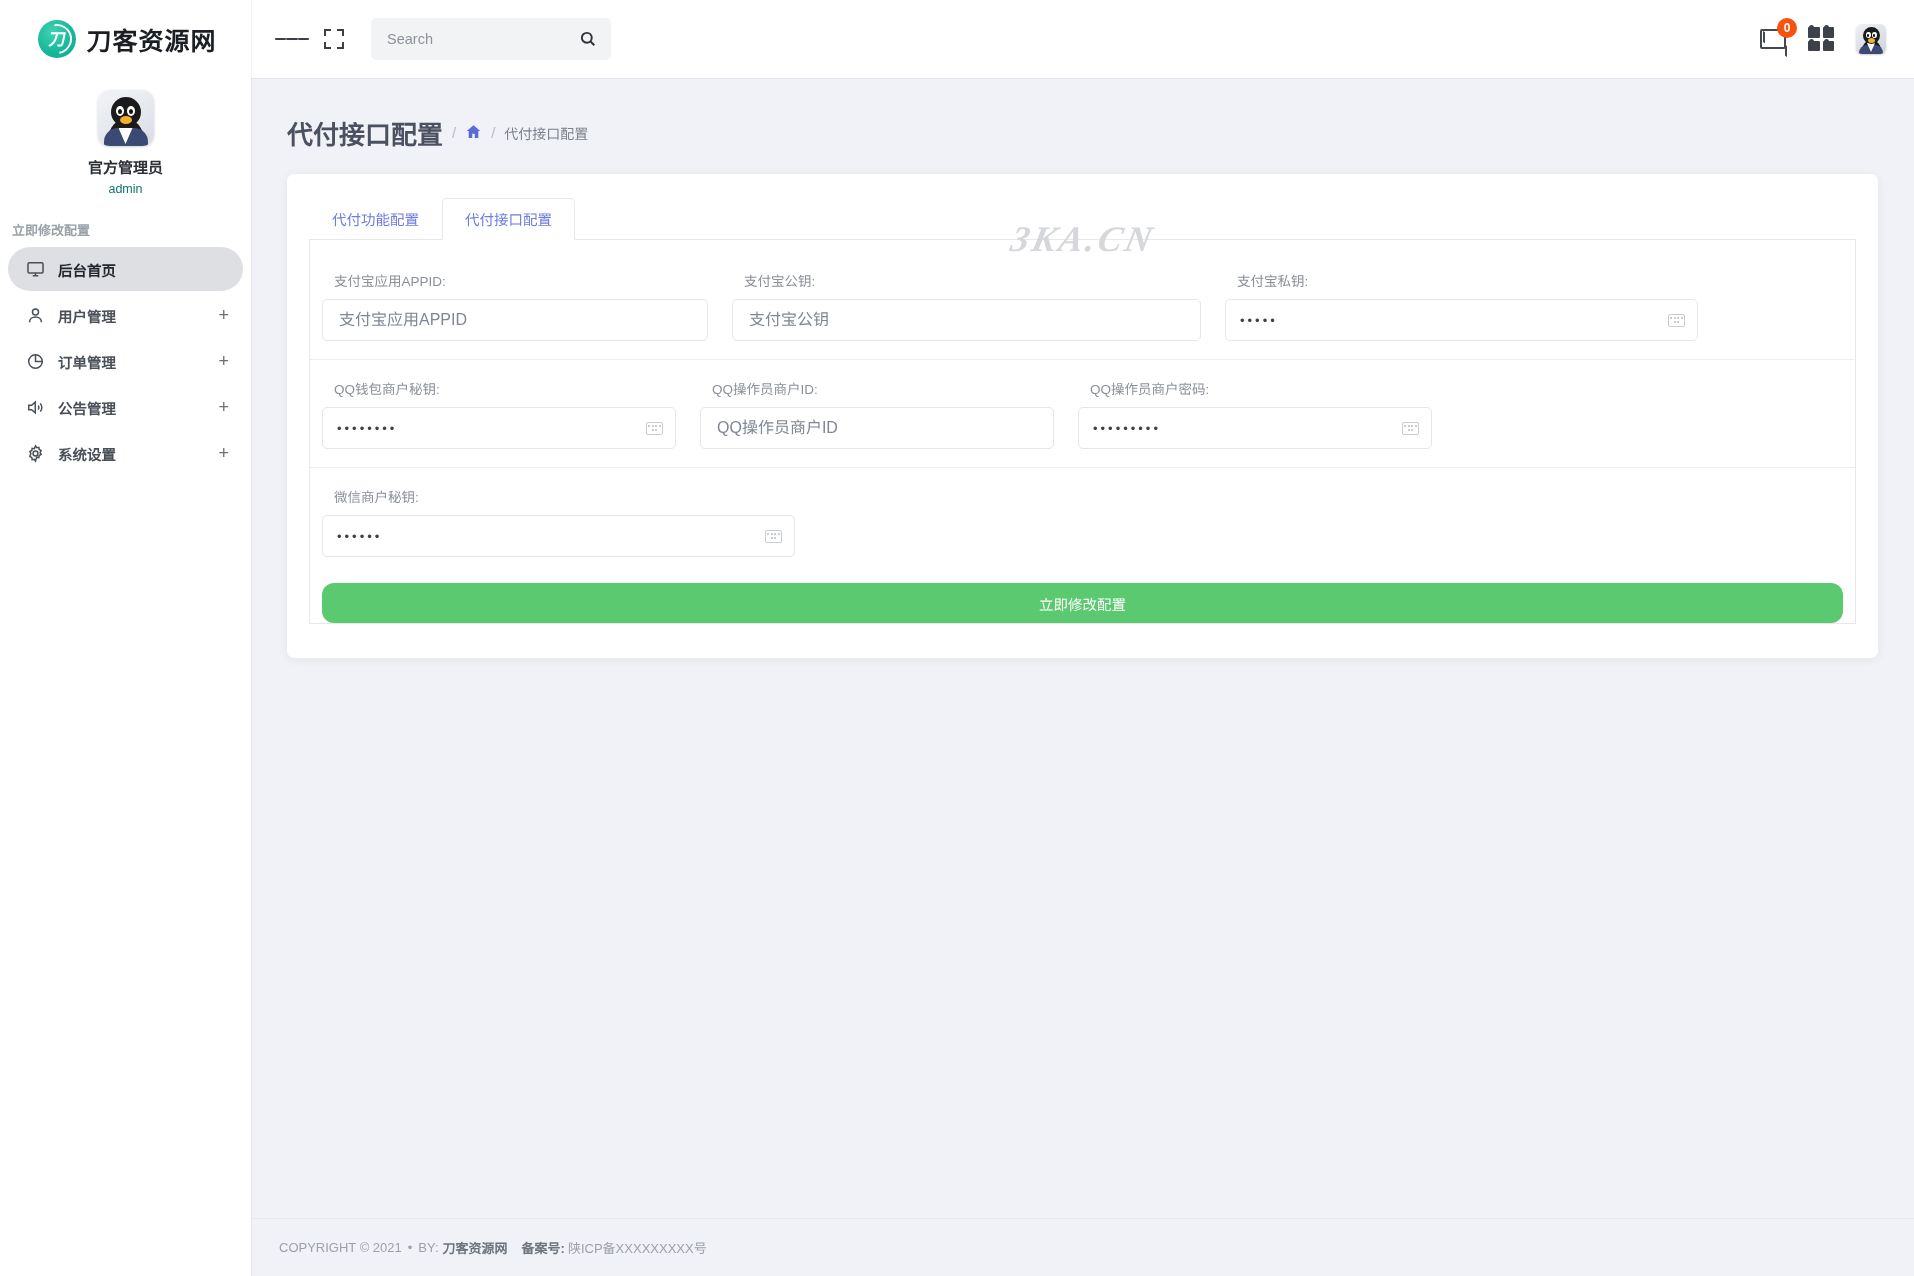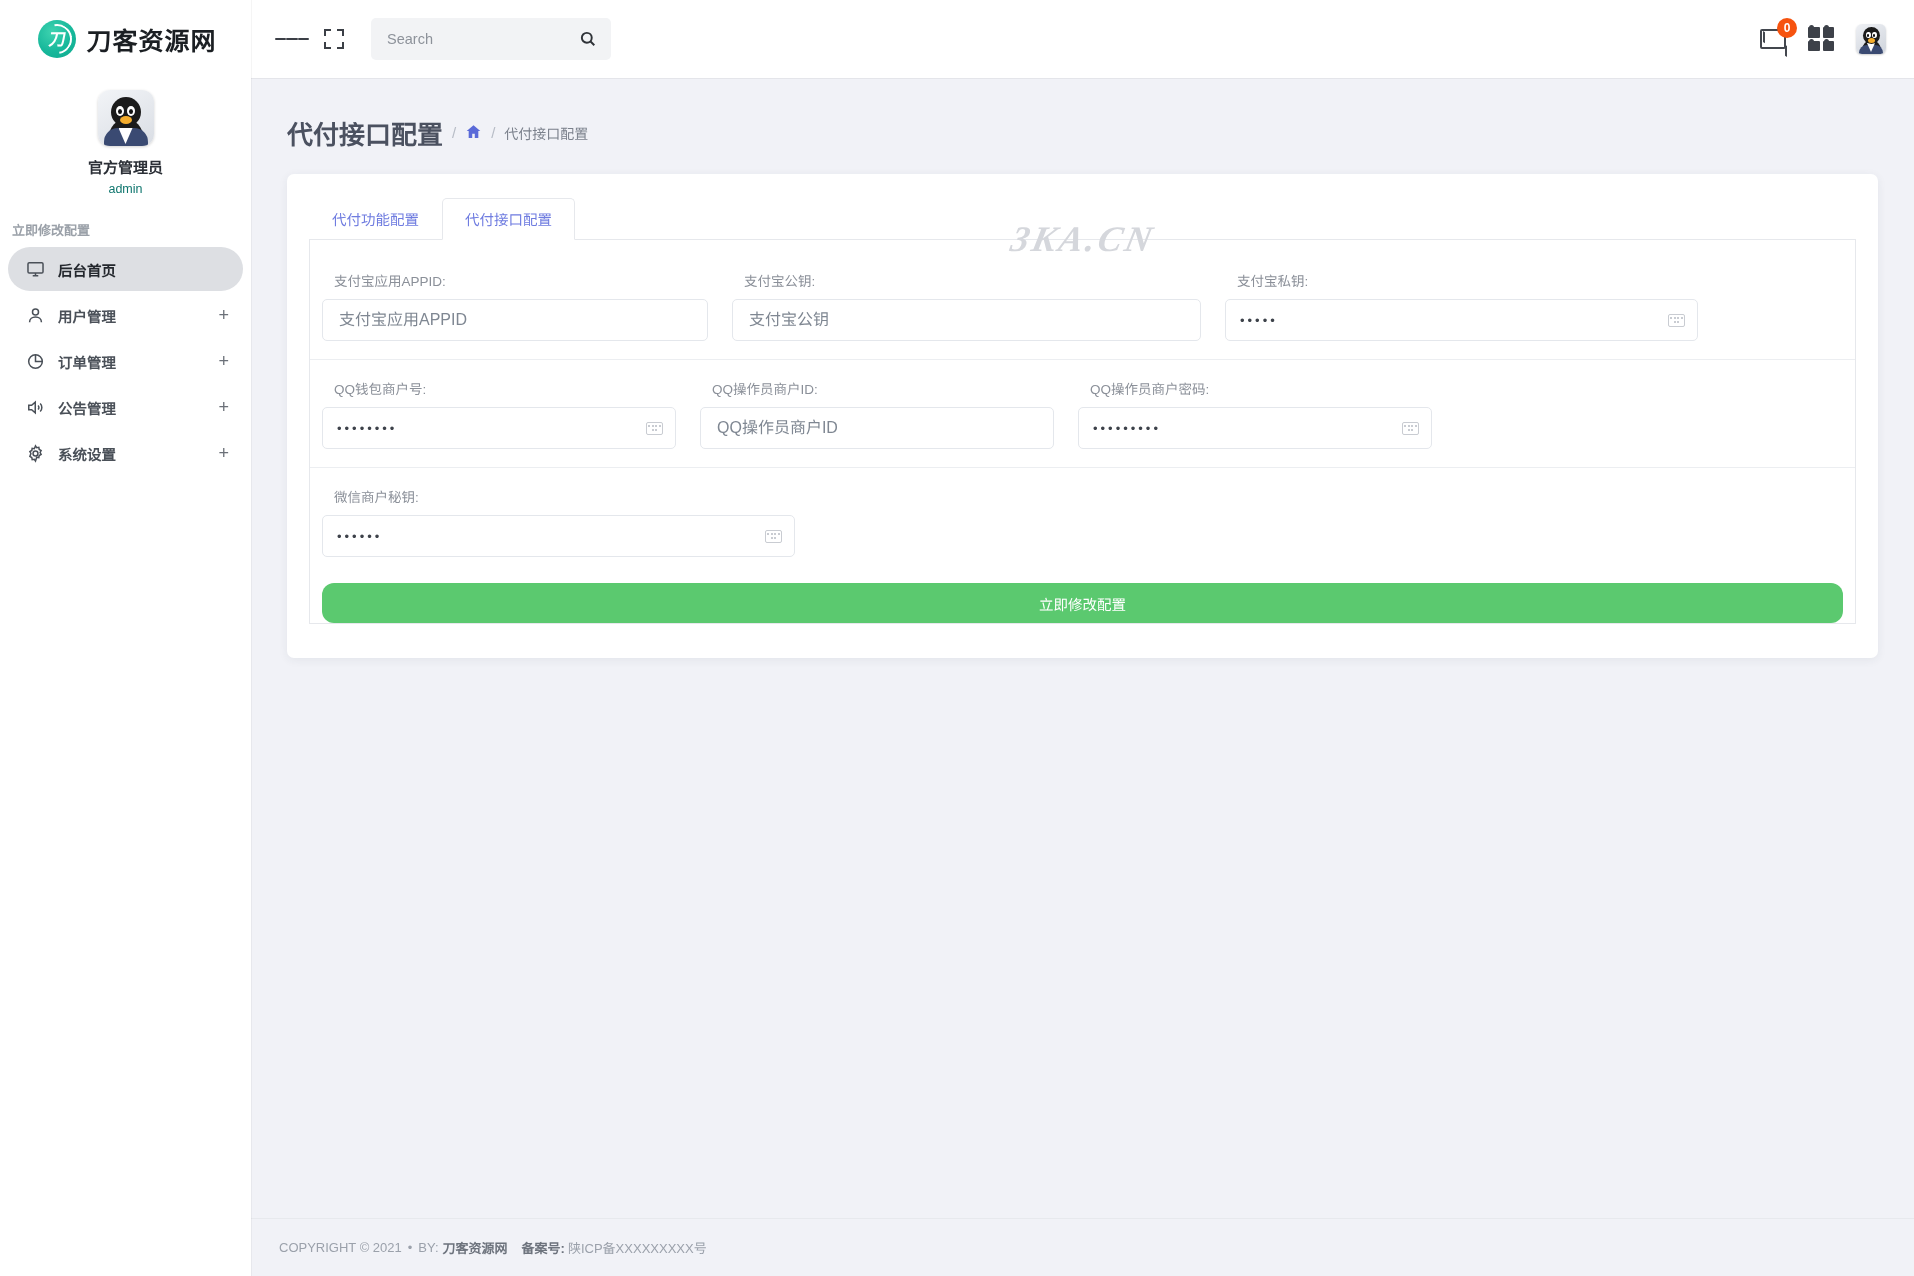--- a/index.html
+++ b/index.html
@@ -504,21 +504,21 @@
                     <i></i>
                     <i></i>
                     <i></i>
                   </span>
               </div>
             </div>
           </div>
 
           <div class="form-row">
             <div class="field" style="width:378px">
-              <div class="field-label">QQ钱包商户号:</div>
+              <div class="field-label">QQ钱包商户秘钥:</div>
               <div class="input-wrap">
                 <span class="dots">••••••••</span>
                 <span class="kbd-ico">
                     <i></i>
                     <i></i>
                     <i></i>
                     <i></i>
                     <i></i>
                     <i></i>
                   </span>

